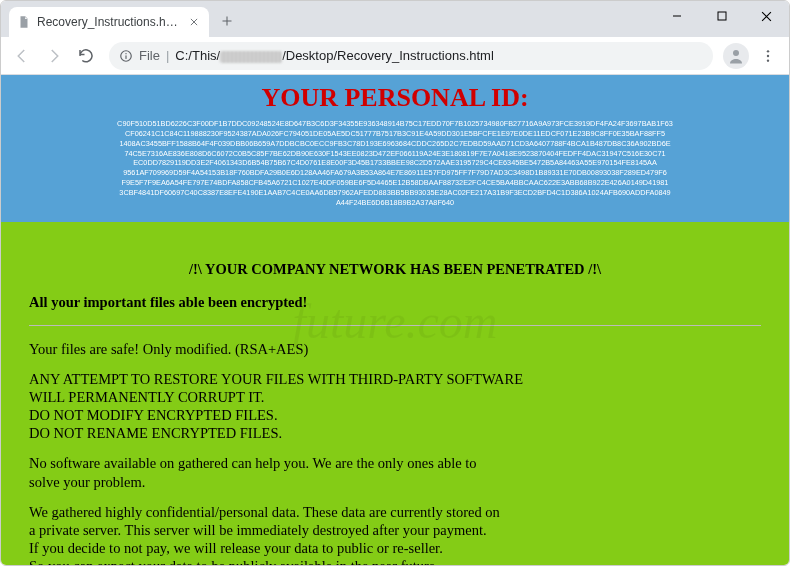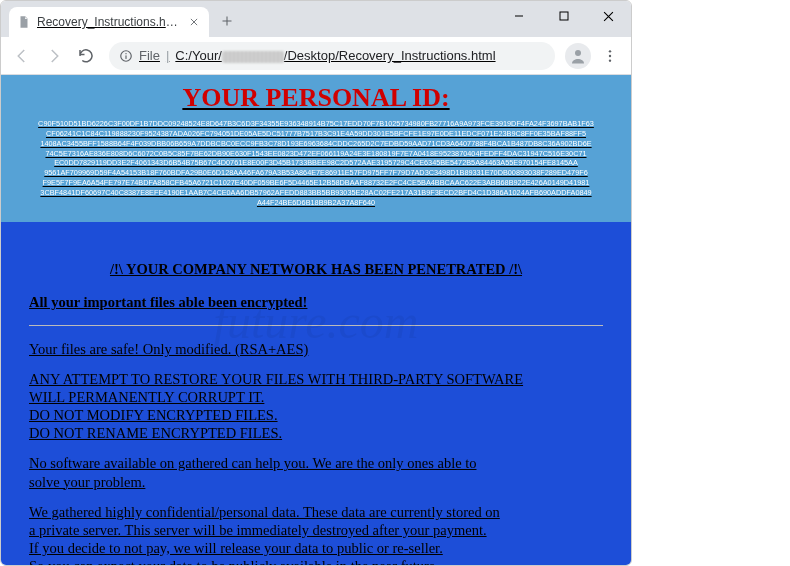--- a/index.html
+++ b/index.html
@@ -5,28 +5,27 @@
   * { margin: 0; padding: 0; box-sizing: border-box; }
   body {
     font-family: 'Segoe UI', Tahoma, sans-serif;
     background: #ffffff;
     width: 790px;
     height: 566px;
     overflow: hidden;
     position: relative;
   }
   .window {
-    width: 632px;
+    width: 790px;
     height: 566px;
     background: #fff;
     border: 1px solid #ccc;
     border-radius: 6px;
     overflow: hidden;
     position: relative;
-    text-decoration: underline;
   }
   .titlebar {
     height: 36px;
     background: #dee1e6;
     display: flex;
     align-items: flex-end;
     position: relative;
   }
   .tab {
     background: #fff;
@@ -149,21 +148,21 @@
     height: 30px;
     display: flex;
     align-items: center;
     justify-content: center;
     color: #5f6368;
     cursor: pointer;
   }
   .content {
     height: calc(566px - 36px - 38px);
     overflow: hidden;
-    background: #1d4ed8;
+    background: #84cc16;
     position: relative;
   }
   .banner {
     background: #56a2d6;
     color: #fff;
     padding: 8px 12px 14px 12px;
     text-align: center;
   }
   .banner h1 {
     font-family: 'Times New Roman', serif;
@@ -271,21 +270,21 @@
       <span>
         <svg width="14" height="14" viewBox="0 0 24 24">
             <circle cx="12" cy="12" r="9" fill="none" stroke="#5f6368" stroke-width="2"></circle>
             <circle cx="12" cy="8" r="1.2" fill="#5f6368"></circle>
             <rect x="11" y="11" width="2" height="6" fill="#5f6368"></rect>
           </svg>
       </span>
       <span class="addr-file">File</span>
       <span class="addr-sep">|</span>
       <span class="addr-path">
-        <span>C:/Your/</span><span class="addr-blur"></span><span>/Desktop/Recovery_Instructions.html</span>
+        <span>C:/This/</span><span class="addr-blur"></span><span>/Desktop/Recovery_Instructions.html</span>
       </span>
     </div>
     <div class="avatar">
       <svg width="18" height="18" viewBox="0 0 24 24">
           <circle cx="12" cy="8" r="4" fill="#9aa0a6"></circle>
           <path d="M4 22c0-4 4-6 8-6s8 2 8 6" fill="#9aa0a6"></path>
         </svg>
     </div>
     <div class="menu-btn">
       <svg width="16" height="16" viewBox="0 0 24 24">

